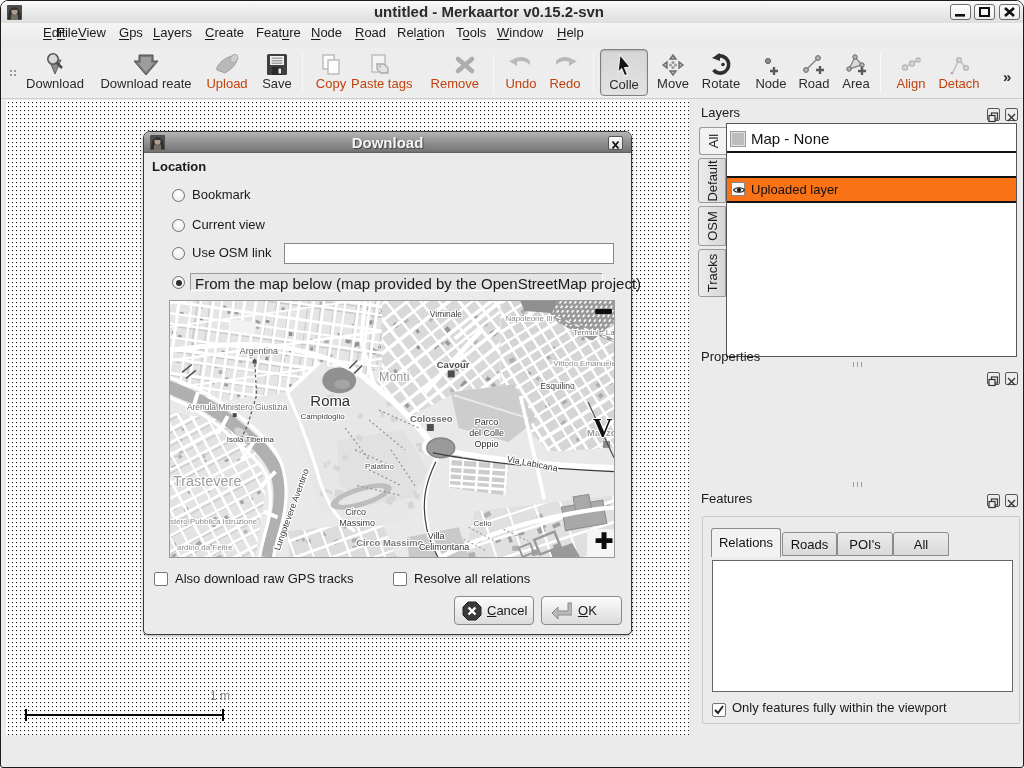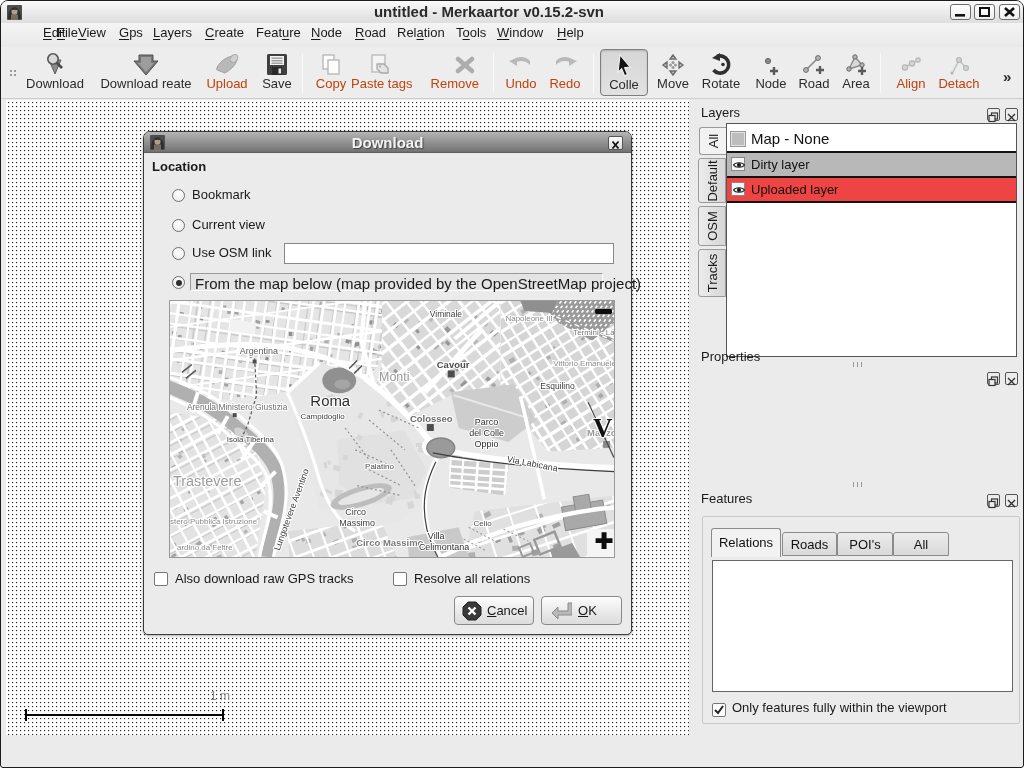--- a/index.html
+++ b/index.html
@@ -304,29 +304,22 @@
   <div class="vtab" style="top:248px;height:48px;">
       <span>Tracks</span>
     </div>
 
   <div class="abs" style="left:725px;top:122px;width:291px;height:234px;background:#fff;border:1px solid #555;">
     <div style="position:absolute;left:0;top:0;width:100%;height:28px;background:#fff;">
       <div style="position:absolute;left:4px;top:8px;width:14px;height:14px;background:#bdbdbd;border:1px solid #e2e2e2;outline:1px solid #9a9a9a;"></div>
       <div style="position:absolute;left:24px;top:6px;font-size:15px;color:#111;">Map - None</div>
     </div>
     <div style="position:absolute;left:0;top:27px;width:100%;height:2px;background:#111;"></div>
-    <div style="position:absolute;left:0;top:29px;width:100%;height:23px;background:#b8b8b8;">
-      <div style="position:absolute;left:4px;top:4px;width:14px;height:14px;background:#f5f5f5;border:1px solid #888;"><svg width="14" height="14" viewBox="0 0 14 14">
-            <path d="M1.5 7 C3.5 4 10.5 4 12.5 7 C10.5 10 3.5 10 1.5 7 Z" fill="#fff" stroke="#1a1a1a" stroke-width="1.2"></path>
-            <circle cx="7" cy="7" r="2.1" fill="#1a1a1a"></circle>
-          </svg></div>
-      <div style="position:absolute;left:24px;top:4px;font-size:13px;color:#111;">Dirty layer</div>
-    </div>
     <div style="position:absolute;left:0;top:52px;width:100%;height:2px;background:#111;"></div>
-    <div style="position:absolute;left:0;top:54px;width:100%;height:23px;background:#ef4444;">
+    <div style="position:absolute;left:0;top:54px;width:100%;height:23px;background:#f97316;">
       <div style="position:absolute;left:4px;top:4px;width:14px;height:14px;background:#f5f5f5;border:1px solid #888;"><svg width="14" height="14" viewBox="0 0 14 14">
             <path d="M1.5 7 C3.5 4 10.5 4 12.5 7 C10.5 10 3.5 10 1.5 7 Z" fill="#fff" stroke="#1a1a1a" stroke-width="1.2"></path>
             <circle cx="7" cy="7" r="2.1" fill="#1a1a1a"></circle>
           </svg></div>
       <div style="position:absolute;left:24px;top:4px;font-size:13px;color:#111;">Uploaded layer</div>
     </div>
     <div style="position:absolute;left:0;top:77px;width:100%;height:2px;background:#111;"></div>
   </div>
 
   <div class="abs" style="left:852px;top:361px;width:11px;height:5px;background:repeating-linear-gradient(90deg,#9a9a9a 0 1px,transparent 1px 4px);"></div>

